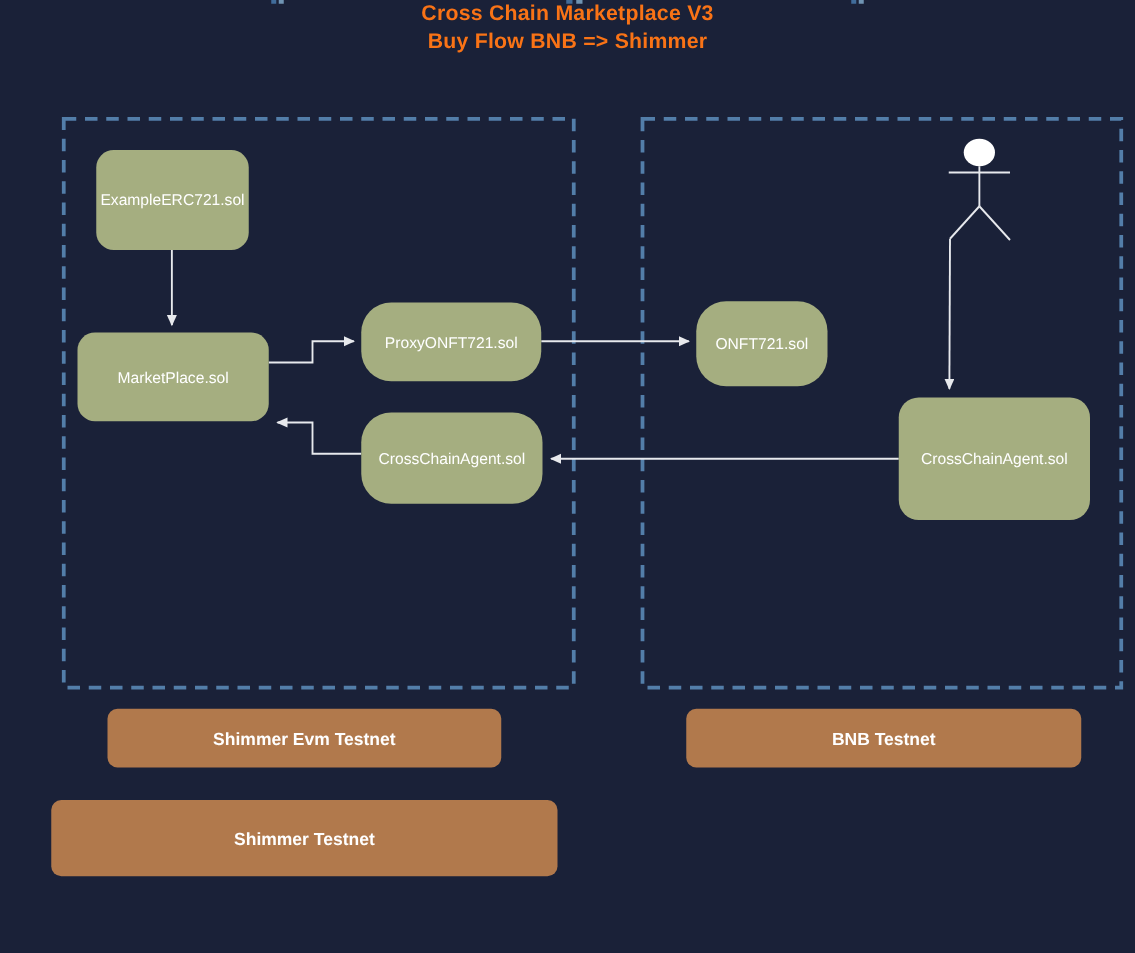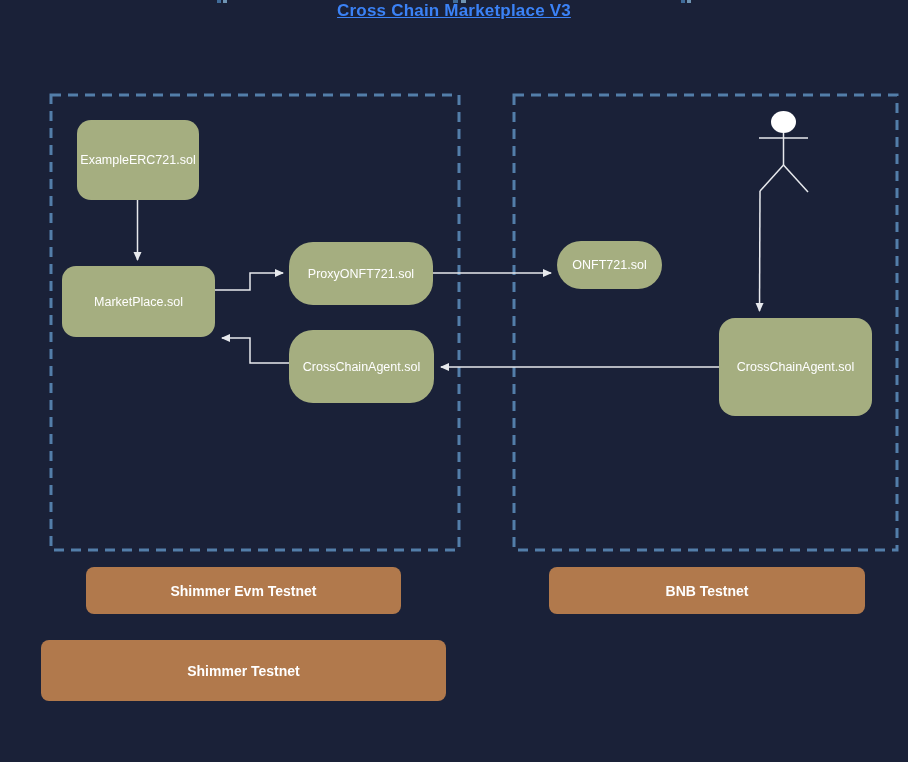--- a/index.html
+++ b/index.html
@@ -14,26 +14,25 @@
     height: 762px;
     background: #1a2138;
     overflow: hidden;
   }
   .title-block {
     position: absolute;
     top: 0;
     left: 0;
     width: 908px;
     text-align: center;
-    color: #3b82f6;
+    color: #f97316;
     font-weight: bold;
     font-size: 17px;
     line-height: 22px;
     letter-spacing: 0.2px;
-    text-decoration: underline;
   }
   .crop-mark {
     position: absolute;
     top: 0;
     height: 3px;
     width: 4px;
     background: #4879ab;
     opacity: 0.85;
   }
   .crop-mark.m2 { background: #7fa8c9; }
@@ -77,20 +76,21 @@
 
   <div class="crop-mark" style="left:217px"></div>
   <div class="crop-mark m2" style="left:223px"></div>
   <div class="crop-mark" style="left:453px;width:5px"></div>
   <div class="crop-mark m2" style="left:461px;width:5px"></div>
   <div class="crop-mark" style="left:681px"></div>
   <div class="crop-mark m2" style="left:687px"></div>
 
   <div class="title-block">
     <div>Cross Chain Marketplace V3</div>
+    <div>Buy Flow BNB =&gt; Shimmer</div>
   </div>
 
   <svg class="layer" width="908" height="762">
     <defs>
       <marker id="arrow" markerUnits="userSpaceOnUse" markerWidth="10" markerHeight="9" refX="8" refY="4" orient="auto">
         <path d="M0,0 L9,4 L0,8 Z" fill="#e7e9ed"></path>
       </marker>
     </defs>
 
     <rect x="51" y="95" width="408" height="455" fill="none" stroke="#537ea9" stroke-width="3" stroke-dasharray="10 7"></rect>
@@ -121,21 +121,21 @@
   </div>
 
   <div class="node r12" style="left:289px;top:242px;width:144px;height:63px">
     <span>ProxyONFT721.sol</span>
   </div>
 
   <div class="node r12" style="left:289px;top:330px;width:145px;height:73px">
     <span>CrossChainAgent.sol</span>
   </div>
 
-  <div class="node r12" style="left:557px;top:241px;width:105px;height:48px">
+  <div class="node r12" style="left:557px;top:241px;width:105px;height:68px">
     <span>ONFT721.sol</span>
   </div>
 
   <div class="node r16" style="left:719px;top:318px;width:153px;height:98px">
     <span>CrossChainAgent.sol</span>
   </div>
 
   <div class="badge" style="left:86px;top:567px;width:315px;height:47px">
     <span>Shimmer Evm Testnet</span>
   </div>

